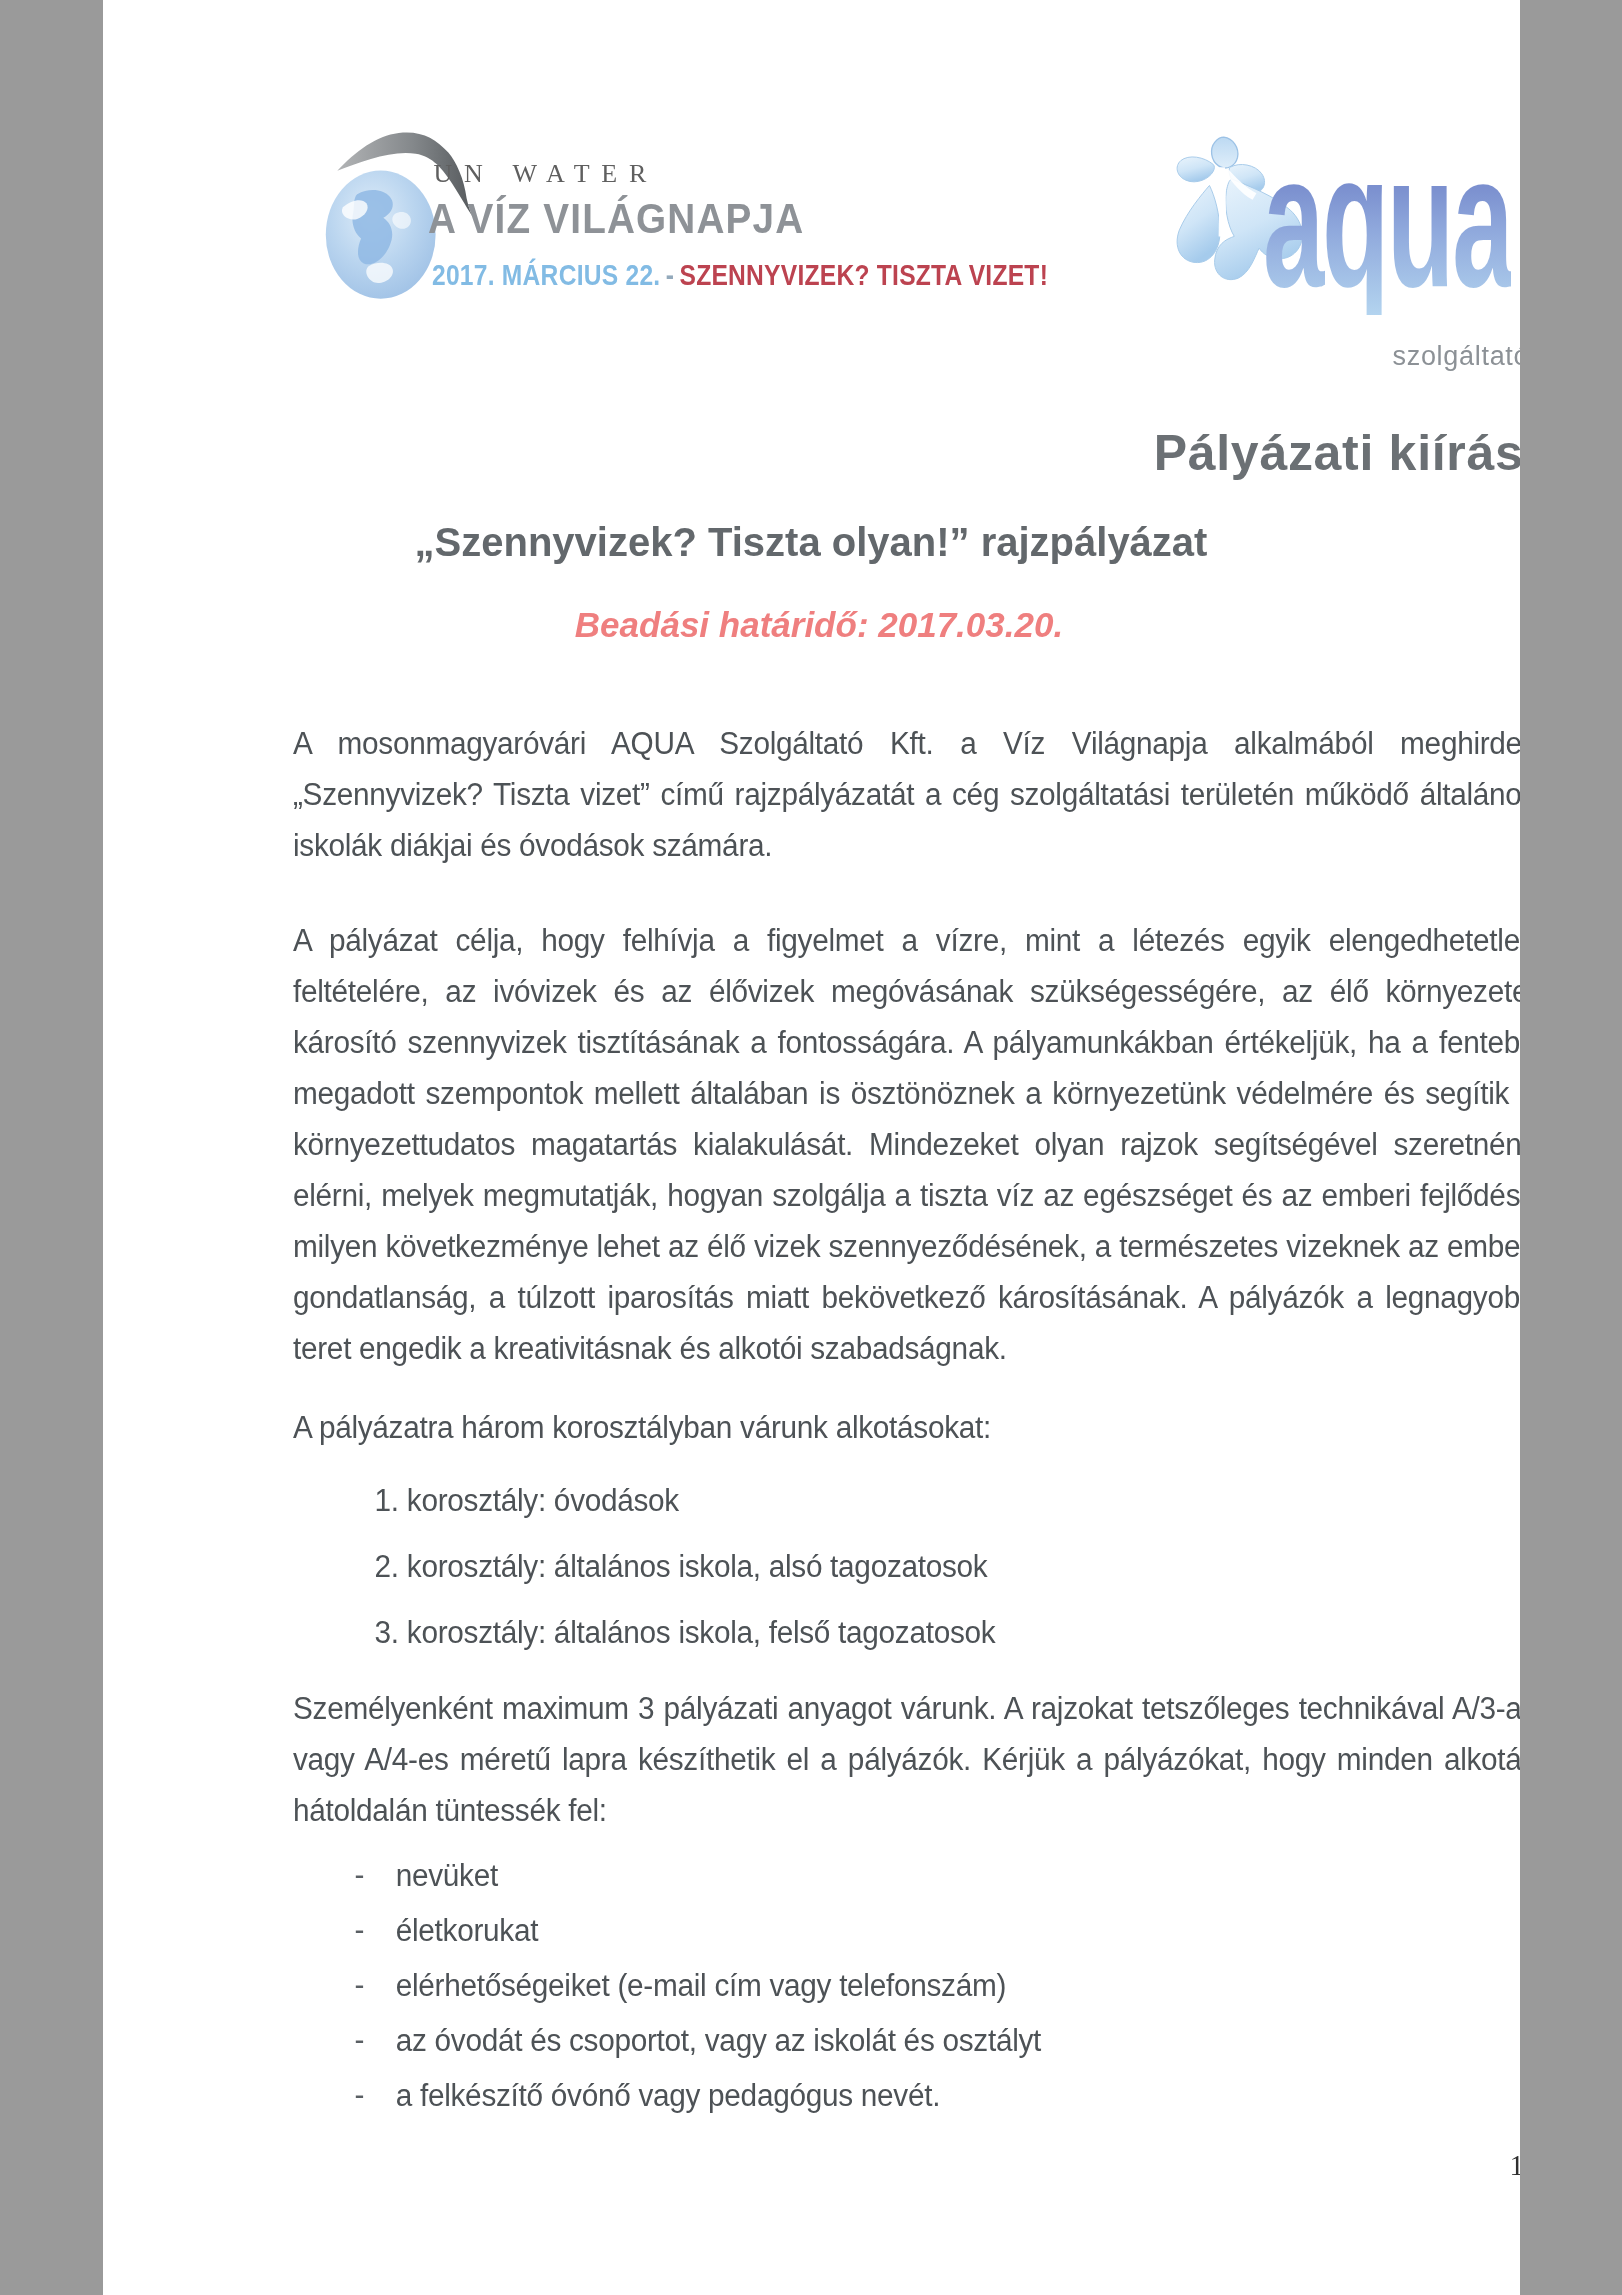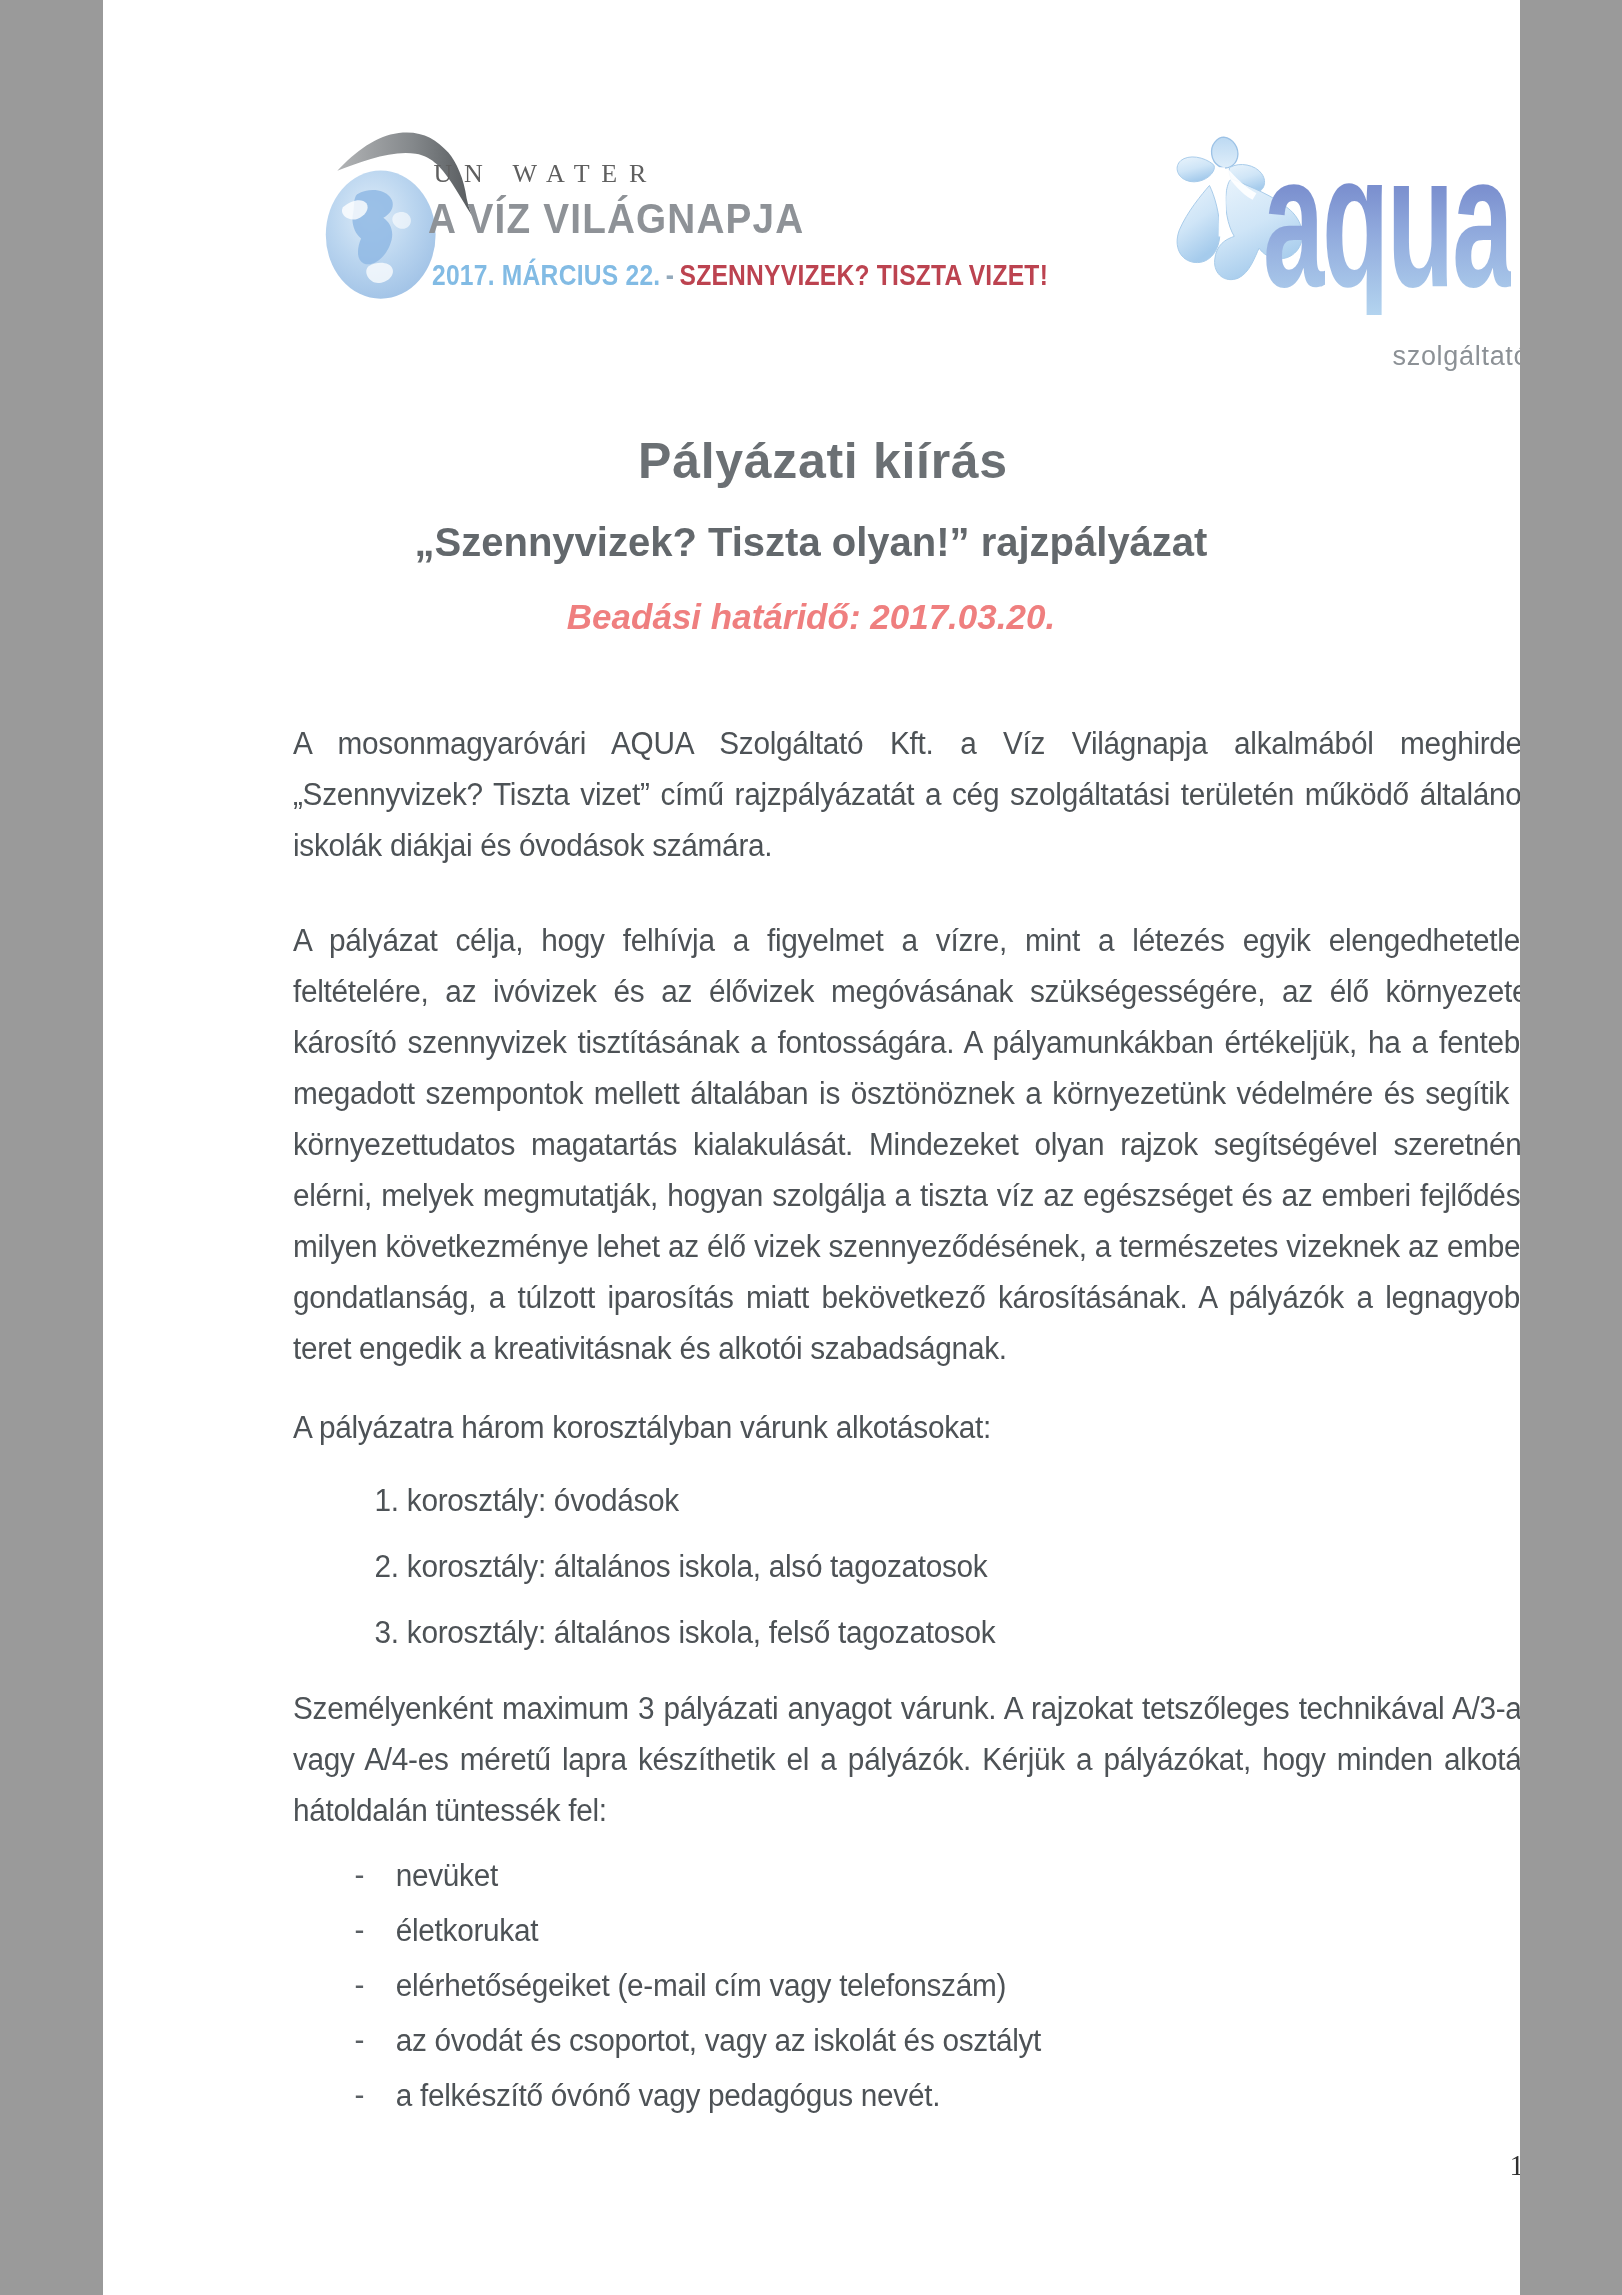--- a/index.html
+++ b/index.html
@@ -37,29 +37,29 @@
     background:linear-gradient(180deg,#6672c2 0%, #7d92d0 35%, #8fa8dc 55%, #b3d4ef 100%);
     -webkit-background-clip:text; background-clip:text;
     color:transparent; -webkit-text-fill-color:transparent;
   }
   .aqua-sub{
     position:absolute; left:1290px; top:305px; font-size:27px; color:#8c9196;
     letter-spacing:0.7px; white-space:nowrap;margin-top:36px;
   }
   
   .doc-title{
-    position:absolute; left:0; top:420px; width:100%; text-align:center; margin:12px;
+    position:absolute; left:0; top:420px; width:100%; text-align:right; margin:4px;
     font-size:50px; font-weight:bold; color:#6b7074; letter-spacing:0.7px;
   }
   .doc-subtitle{
     position:absolute; left:0; top:520px; width:100%; text-align:center; margin:0;
     font-size:40px; font-weight:bold; color:#63686c;
   }
   .doc-deadline{
-    position:absolute; left:0; top:597px; width:100%; text-align:center; margin:0;
+    position:absolute; left:0; top:597px; width:100%; text-align:center; margin:8px;
     font-size:35px; font-weight:bold; font-style:italic; color:#ef7f7f;
   }
   
   .body-col{
     position:absolute; left:190px; top:0; width:1295px;
     transform:scaleX(0.96); transform-origin:0 0;
     color:#4d5256; font-size:31px; letter-spacing:-0.3px;
   }
   .body-col p{position:absolute; margin:0; width:100%; line-height:51px; text-align:justify;}
   p.para-1{top:718px;}

